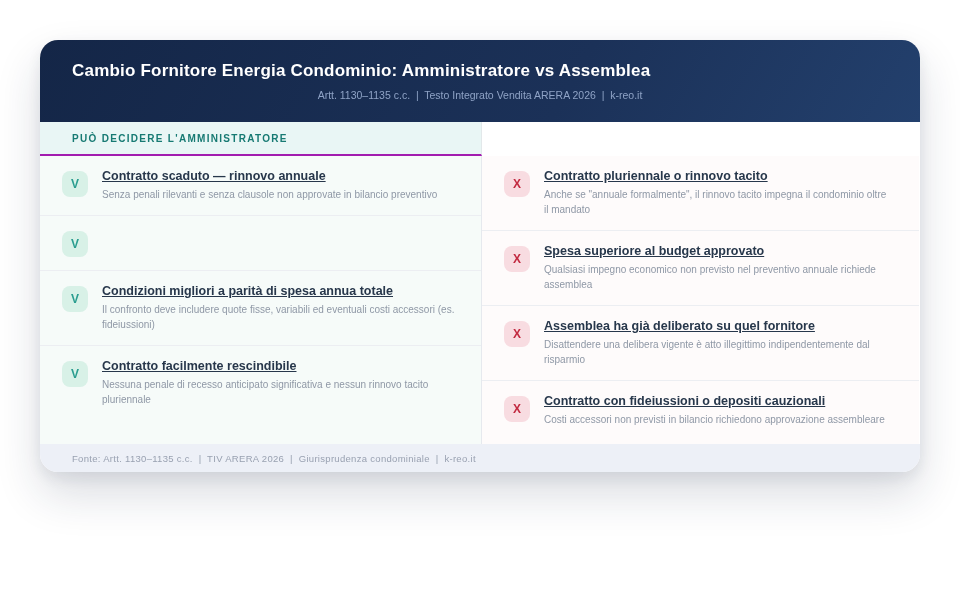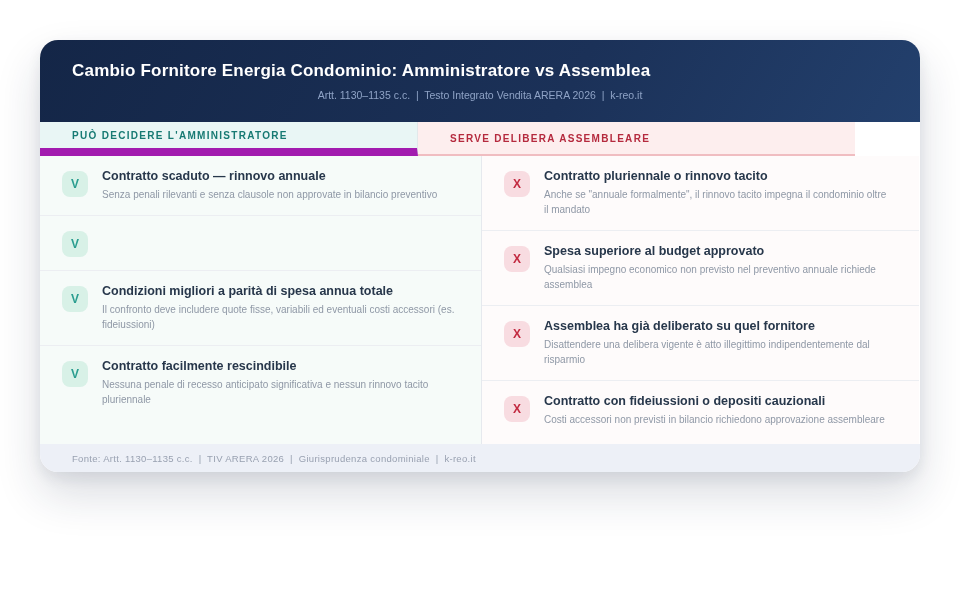--- a/index.html
+++ b/index.html
@@ -21,21 +21,21 @@
   .card-header .subtitle {
     color: #8fa3c6; font-size: 10.5px; white-space: pre; text-align: center;
   }
   
   .col-headers { display: flex; height: 34px; }
   .col-header {
     display: flex; align-items: center; padding-left: 32px;
     font-size: 10px; font-weight: bold; letter-spacing: 1.3px; white-space: pre;
   }
   .col-header.left {
-    width: 378px; background: #e9f6f5; border-bottom: 8px solid #a21caf;
+    width: 442px; background: #e9f6f5; border-bottom: 2px solid #a21caf;
     border-right: 1px solid #e2e8ea; color: #177a73;
   }
   .col-header.right {
     width: 437px; background: #fdeeee; border-bottom: 2px solid #f0bdc1; color: #b52a3e;
   }
   
   .content { display: flex; align-items: stretch; }
   .col { padding-bottom: 4px; }
   .col.left-col { width: 442px; background: #f6fbf9; border-right: 1px solid #e6e9ee; }
   .col.right-col { width: 437px; background: #fefbfb; }
@@ -44,42 +44,41 @@
     border-bottom: 1px solid #eceef2;
   }
   .col .item:last-child { border-bottom: none; }
   .badge {
     width: 26px; height: 26px; border-radius: 8px; flex-shrink: 0; margin-top: 2px;
     display: flex; align-items: center; justify-content: center;
     font-size: 12px; font-weight: bold;
   }
   .badge.v { background: #d8f1e7; color: #2a9d8f; }
   .badge.x { background: #f8dce1; color: #c22a40; }
-  .item-title { font-size: 12.5px; font-weight: bold; color: #27374b; margin-bottom: 4px; }
+  .item-title { font-size: 12.5px; font-weight: bold; color: #27374b; margin-bottom: 4px; text-decoration: underline; }
   .item-desc { font-size: 10px; color: #8f98a6; line-height: 1.5; }
   
   .card-footer {
     height: 28px; background: #edf0f7; display: flex; align-items: center;
     padding: 0 32px; color: #99a1b1; font-size: 9.5px; letter-spacing: 0.3px; white-space: pre;
   }
 </style>
 </head>
 <body>
 
 <div class="page">
   <div class="card">
 
     <header class="card-header">
       <h1>Cambio Fornitore Energia Condominio: Amministratore vs Assemblea</h1>
       <div class="subtitle">Artt. 1130–1135 c.c.  |  Testo Integrato Vendita ARERA 2026  |  k-reo.it</div>
     </header>
 
     <div class="col-headers">
       <div class="col-header left">PUÒ DECIDERE L'AMMINISTRATORE</div>
-      <div class="col-header right">SERVE DELIBERA ASSEMBLEARE</div>
     </div>
 
     <div class="content">
 
       <div class="col left-col">
         <div class="item">
           <span class="badge v">V</span>
           <div class="item-text">
             <div class="item-title">Contratto scaduto — rinnovo annuale</div>
             <div class="item-desc">Senza penali rilevanti e senza clausole non approvate in bilancio preventivo</div>

